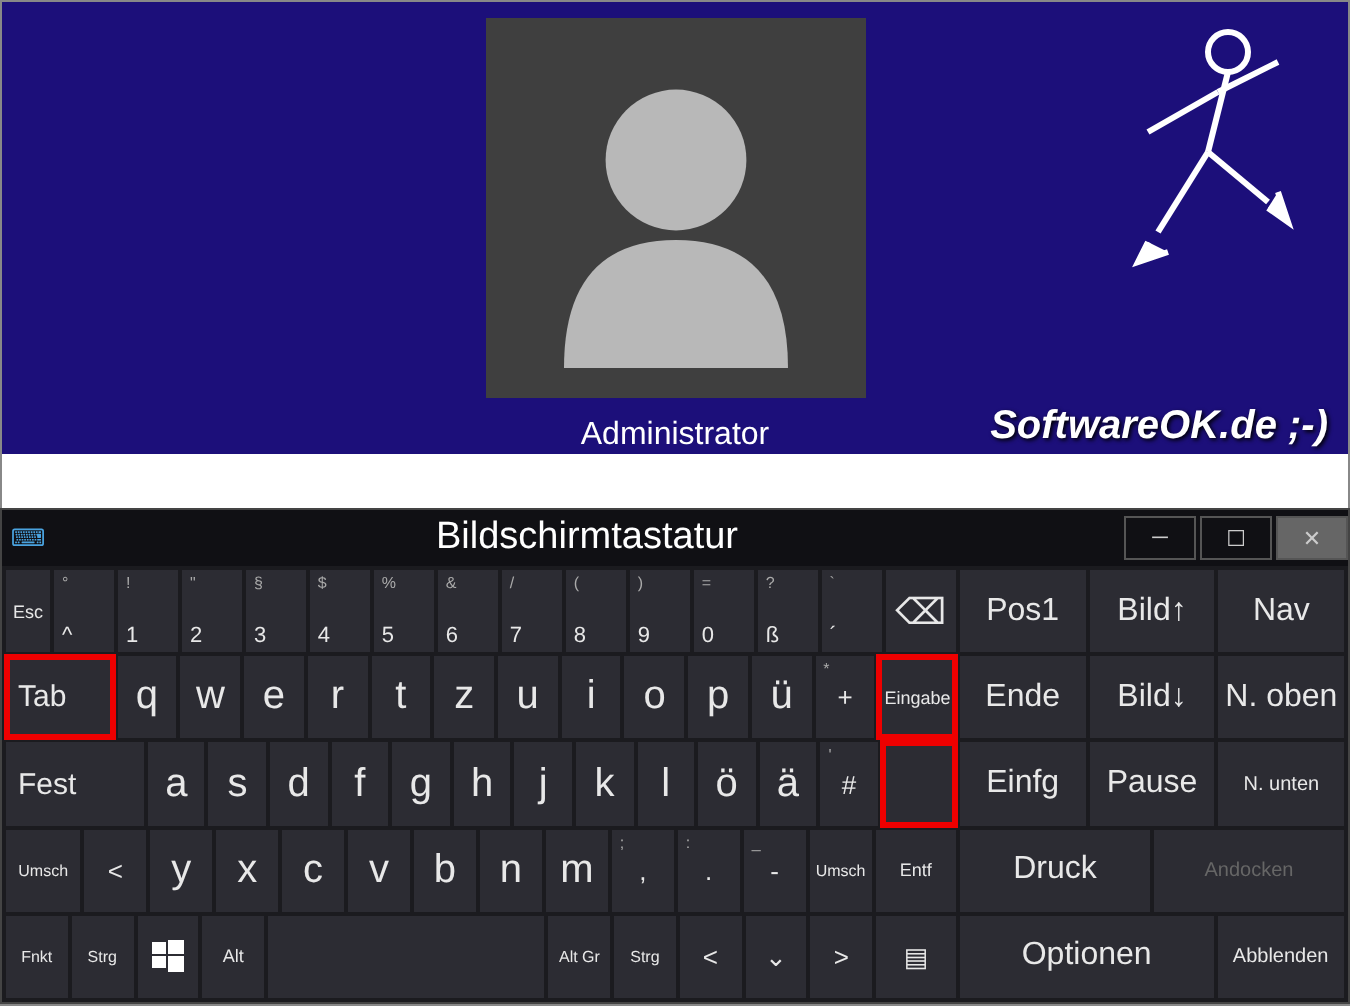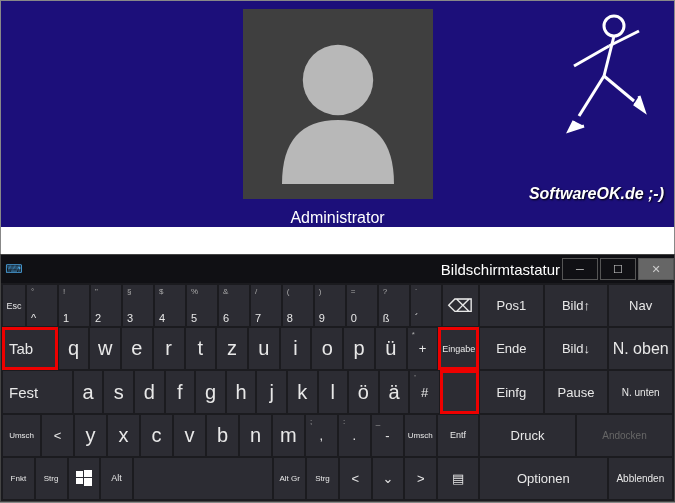--- a/index.html
+++ b/index.html
@@ -2,44 +2,44 @@
 <html><head>
 <meta charset="utf-8">
 <style>
 * { margin: 0; padding: 0; box-sizing: border-box; }
 body { width: 675px; height: 503px; font-family: "Segoe UI", sans-serif; overflow: hidden; background: #fff; border: 1px solid #888; }
 .login-area { background: #1c0f7a; height: 226px; position: relative; display: flex; justify-content: center; gap: 30px; padding-top: 8px; }
 .user-tile { display: flex; flex-direction: column; align-items: center; }
 .avatar { width: 190px; height: 190px; background: #3f3f3f; display: flex; align-items: center; justify-content: center; }
 .avatar svg { width: 160px; height: 160px; }
 .user-name { color: #fff; font-size: 16px; margin-top: 10px; font-weight: 300; }
-.watermark { position: absolute; right: 10px; bottom: 24px; color: #fff; font-size: 16px; font-weight: bold; font-style: italic; text-shadow: 1px 1px 2px #000; }
+.watermark { position: absolute; right: 10px; bottom: 2px; color: #fff; font-size: 20px; font-weight: bold; font-style: italic; text-shadow: 1px 1px 2px #000; }
 .dancer { position: absolute; right: 20px; top: 5px; width: 110px; height: 140px; }
 .osk-window { position: absolute; top: 254px; left: 0; width: 675px; height: 248px; background: #1b1b1f; border: 1px solid #444; }
 .titlebar { height: 28px; background: #101014; display: flex; align-items: center; color: #fff; font-size: 12px; position: relative; }
 .titlebar-icon { width: 26px; display: flex; justify-content: center; color: #4aa3df; }
-.titlebar-title { flex: 1; text-align: right; font-size: 15px; }
+.titlebar-title { flex: 1; text-align: center; font-size: 19px; }
 .win-controls { display: flex; }
 .win-btn { width: 36px; height: 22px; display: flex; align-items: center; justify-content: center; color: #ccc; font-size: 11px; border: 1px solid #555; margin-left: 2px; }
 .win-btn.close { background: #666; }
 .keyboard { display: flex; height: 218px; }
 .main-keys { flex: 1; display: flex; flex-direction: column; gap: 2px; padding: 2px; }
 .krow { display: flex; gap: 2px; flex: 1; }
 .key { background: #2c2c33; color: #e8e8e8; display: flex; align-items: center; justify-content: center; font-size: 13px; flex: 1; cursor: pointer; position: relative; font-weight: 300; }
 .key.small { font-size: 9px; }
 .key.tiny { font-size: 8px; }
 .key.wide { flex: 1.6; }
 .key.wider { flex: 2.2; }
 .key.space { flex: 4.5; }
 .key.highlight { outline: 3px solid #e00; outline-offset: -2px; }
 .key .sup { position: absolute; top: 2px; left: 4px; font-size: 8px; color: #aaa; }
 .num-key { justify-content: flex-start; align-items: flex-end; padding: 0 4px 2px 4px; font-size: 11px; }
 .side-keys { width: 194px; display: flex; flex-direction: column; gap: 2px; padding: 2px 2px 2px 0; }
 .srow { display: flex; gap: 2px; flex: 1; }
-.skey { background: #2c2c33; color: #e8e8e8; display: flex; align-items: center; justify-content: center; font-size: 13px; flex: 1; cursor: pointer; font-weight: 300; }
+.skey { background: #2c2c33; color: #e8e8e8; display: flex; align-items: center; justify-content: center; font-size: 16px; flex: 1; cursor: pointer; font-weight: 300; }
 .skey.dim { color: #666; }
 .skey.double { flex: 2; }
 </style>
 </head>
 <body>
 
 <div class="login-area">
   <div class="user-tile">
     <div class="avatar">
       <svg viewBox="0 0 100 100">

